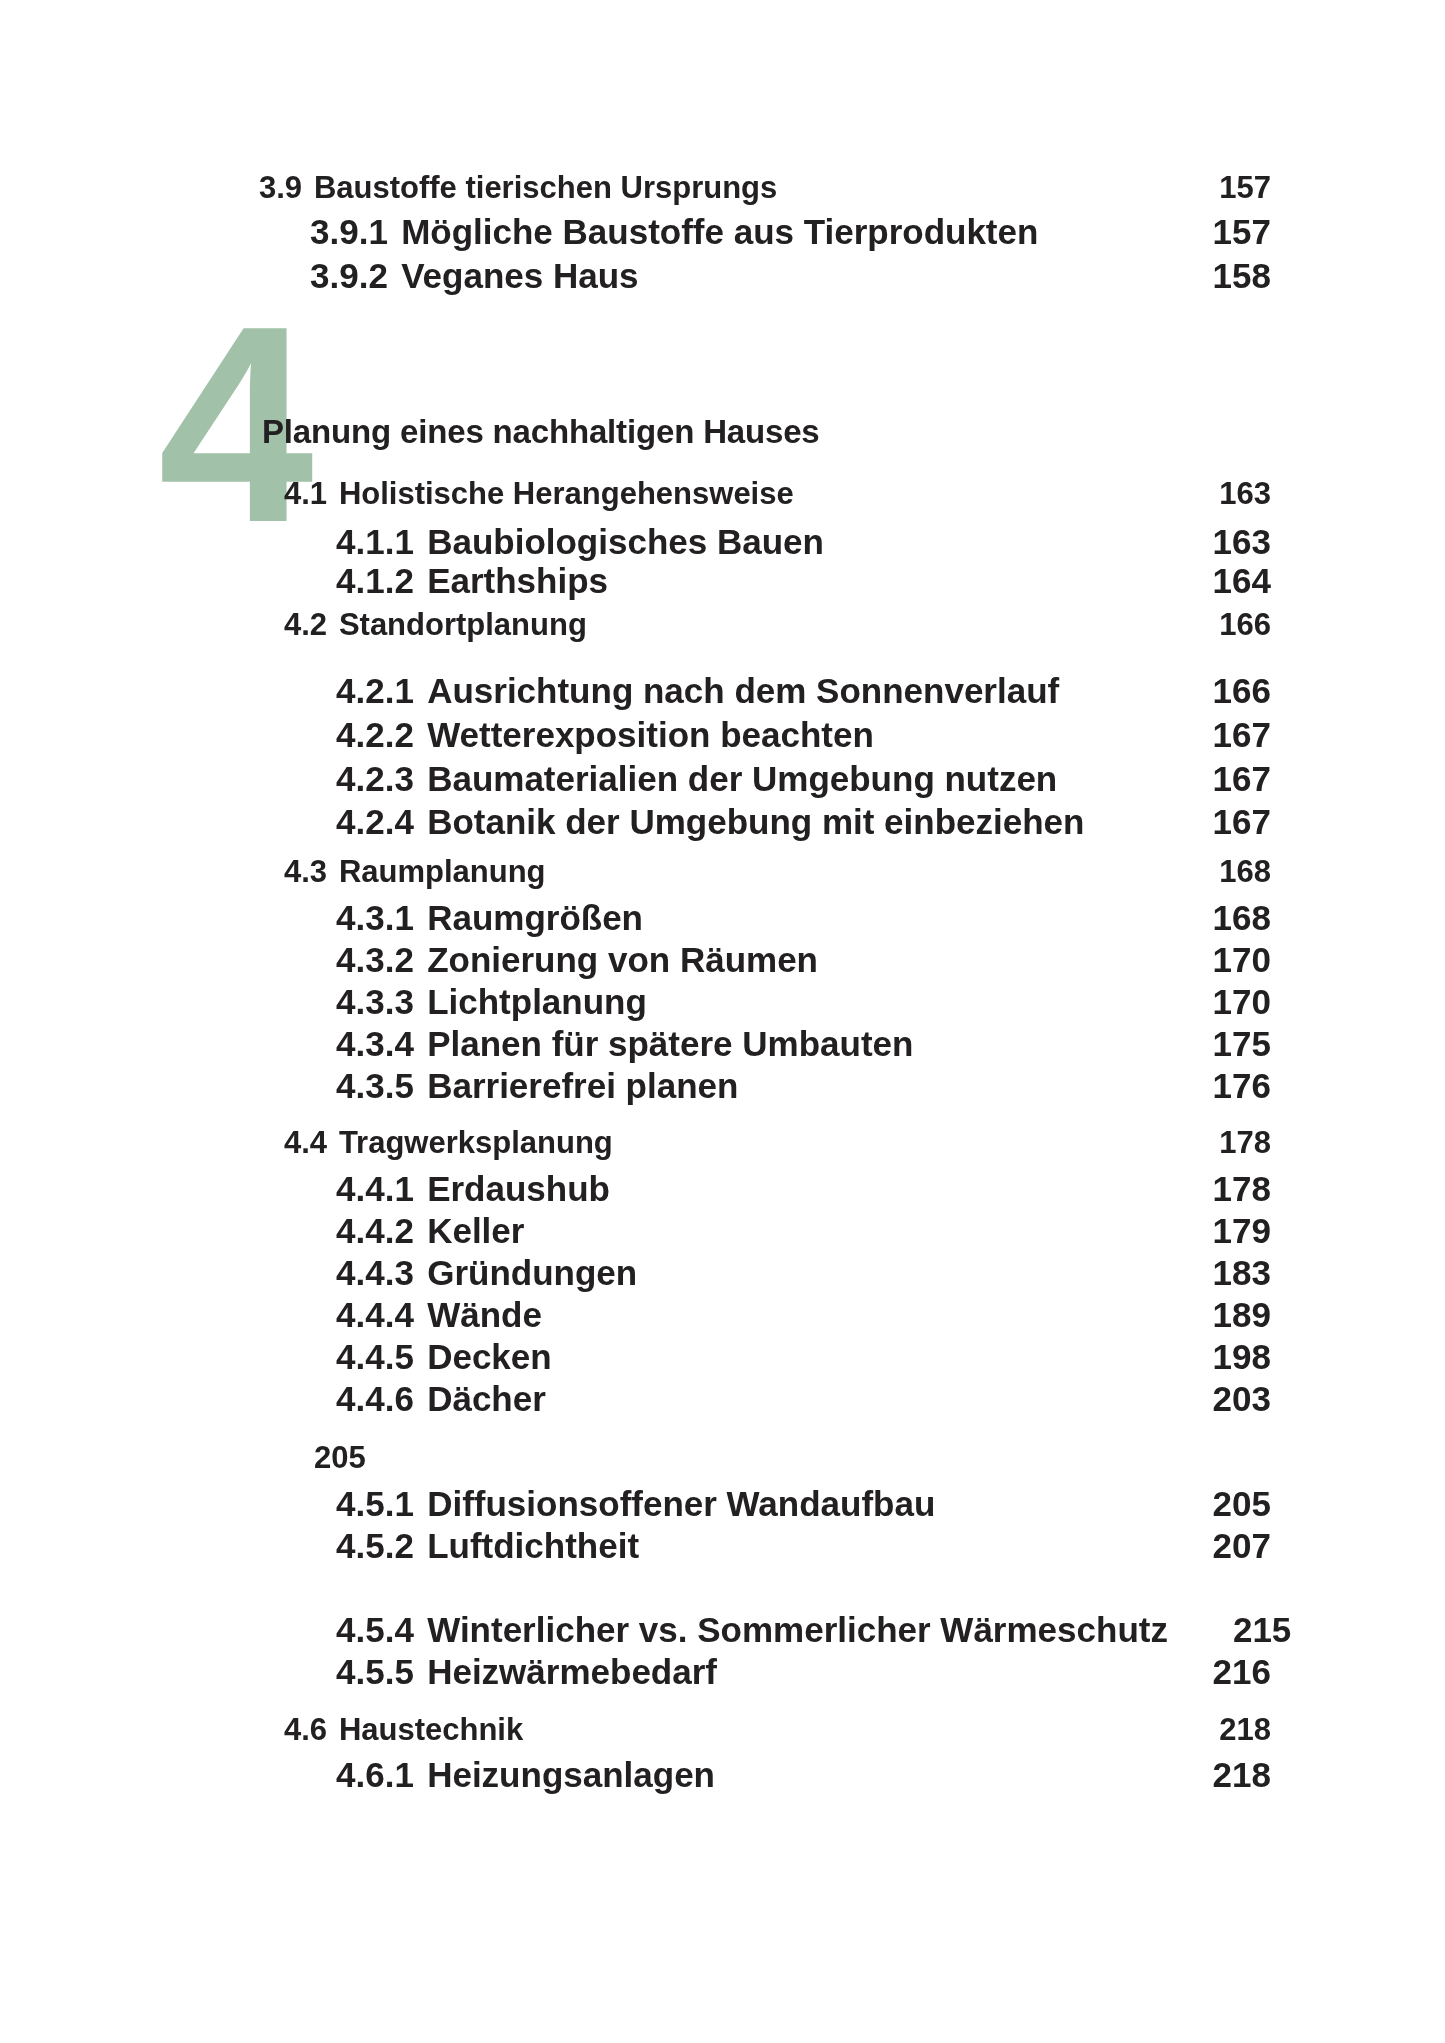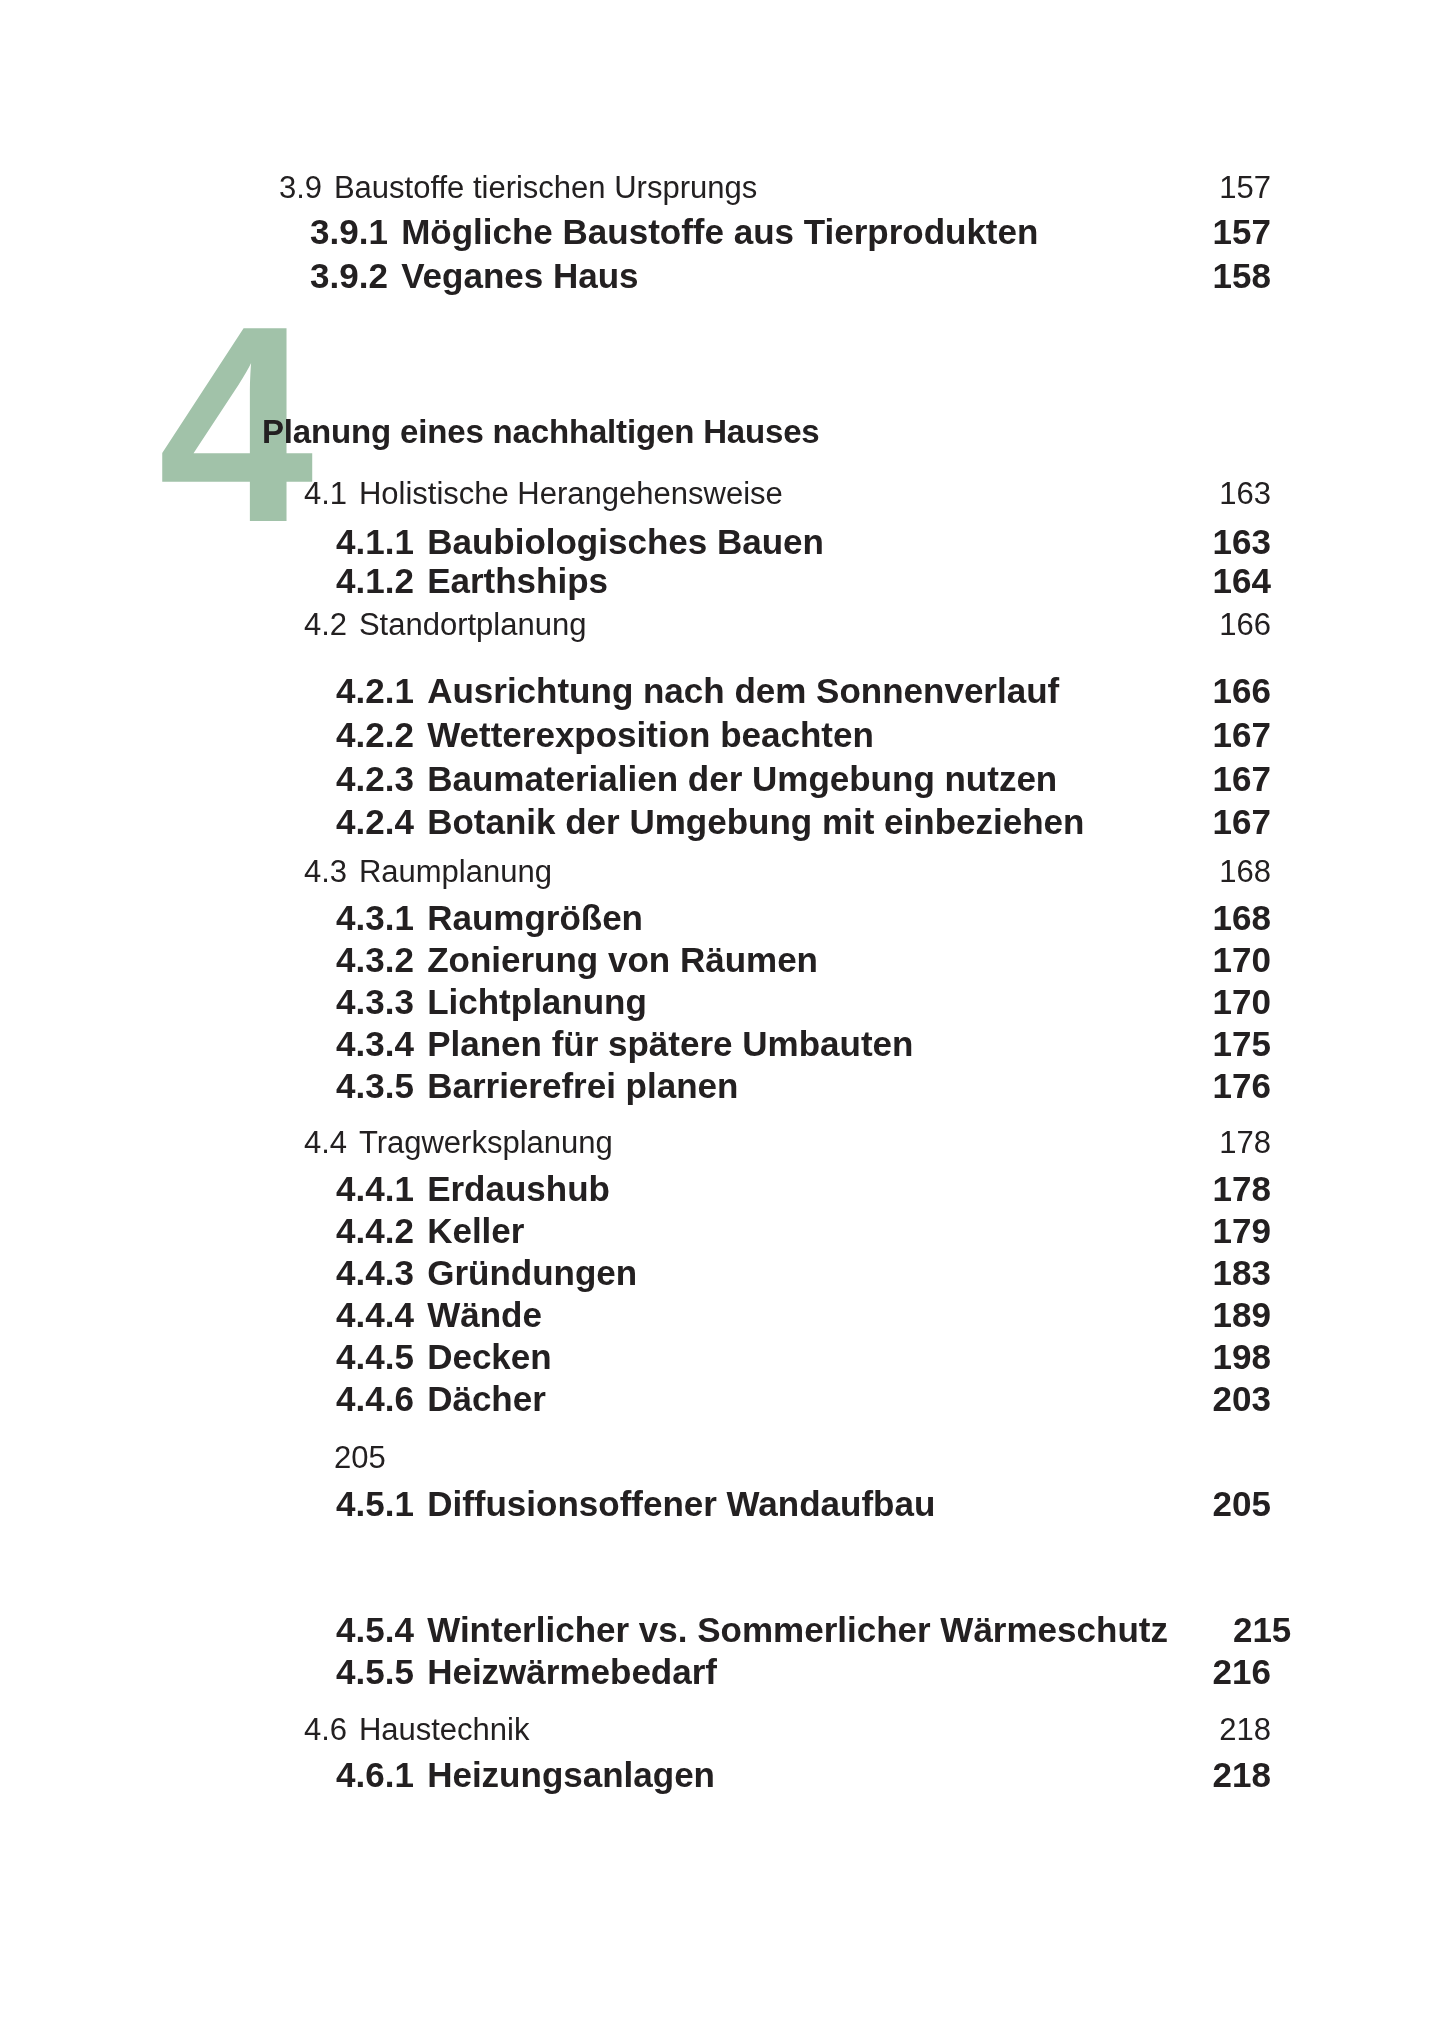--- a/index.html
+++ b/index.html
@@ -40,21 +40,21 @@
     position: absolute;
     right: 174px;
     height: 42px;
     line-height: 42px;
     display: flex;
     justify-content: space-between;
     align-items: baseline;
     z-index: 2;
     white-space: nowrap;
   }
-  .row.sec { font-weight: normal; font-size: 31px; margin-left: 20px; }
+  .row.sec { font-weight: bold; font-size: 31px; }
   .row.sub { font-weight: bold; font-size: 35px; gap: 35px; }
   .ch3.sec { left: 259px; }
   .ch3.sub { left: 310px; }
   .ch4.sec { left: 284px; }
   .ch4.sub { left: 336px; }
   .num { margin-right: 0.38em; }
   .pg  { margin-left: 30px; }
 </style>
 </head>
 <body>
@@ -166,20 +166,24 @@
     <span class="pg">203</span>
   </div>
 
   <div class="row sec ch4" style="top:1437px">
     <span class="pg">205</span>
   </div>
   <div class="row sub ch4" style="top:1483px">
     <span><span class="num">4.5.1</span><span>Diffusionsoffener Wandaufbau</span></span>
     <span class="pg">205</span>
   </div>
+  <div class="row sub ch4" style="top:1525px">
+    <span><span class="num">4.5.2</span><span>Luftdichtheit</span></span>
+    <span class="pg">207</span>
+  </div>
   <div class="row sub ch4" style="top:1609px">
     <span><span class="num">4.5.4</span><span>Winterlicher vs. Sommerlicher Wärmeschutz</span></span>
     <span class="pg">215</span>
   </div>
   <div class="row sub ch4" style="top:1651px">
     <span><span class="num">4.5.5</span><span>Heizwärmebedarf</span></span>
     <span class="pg">216</span>
   </div>
 
   <div class="row sec ch4" style="top:1709px">

